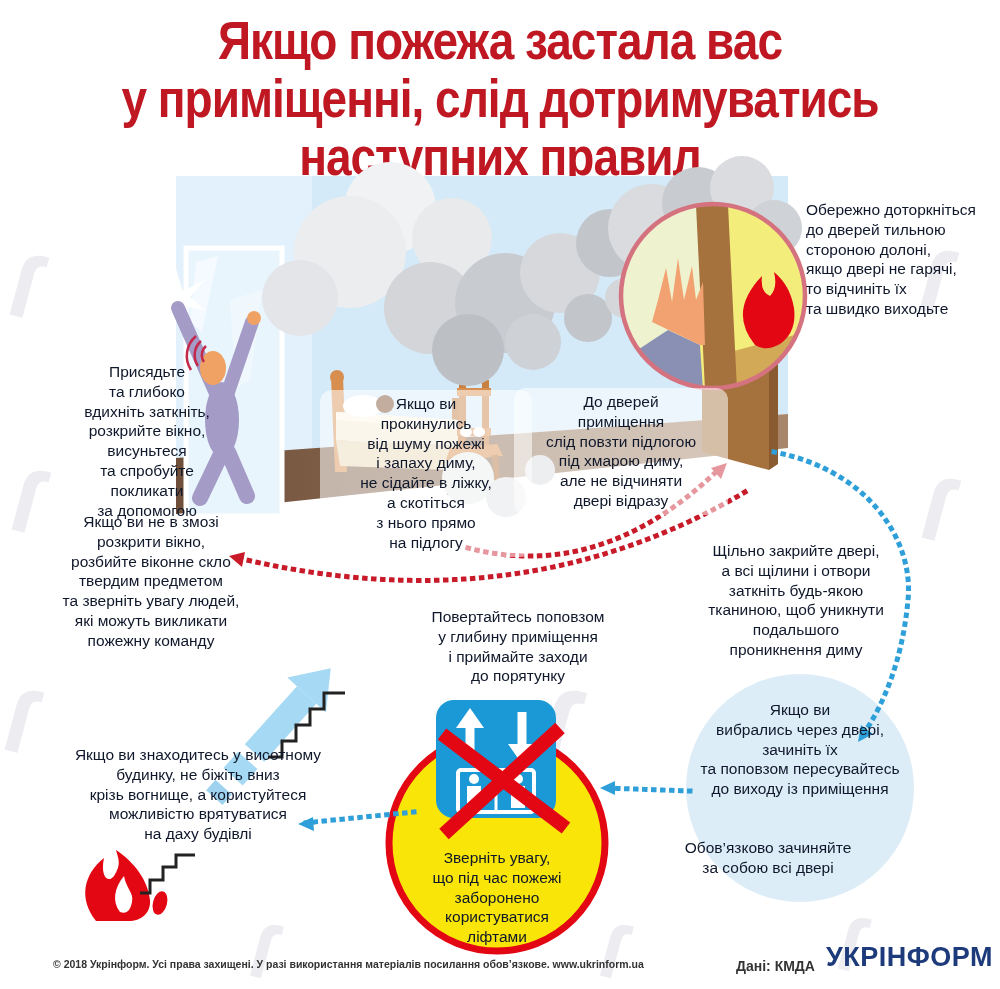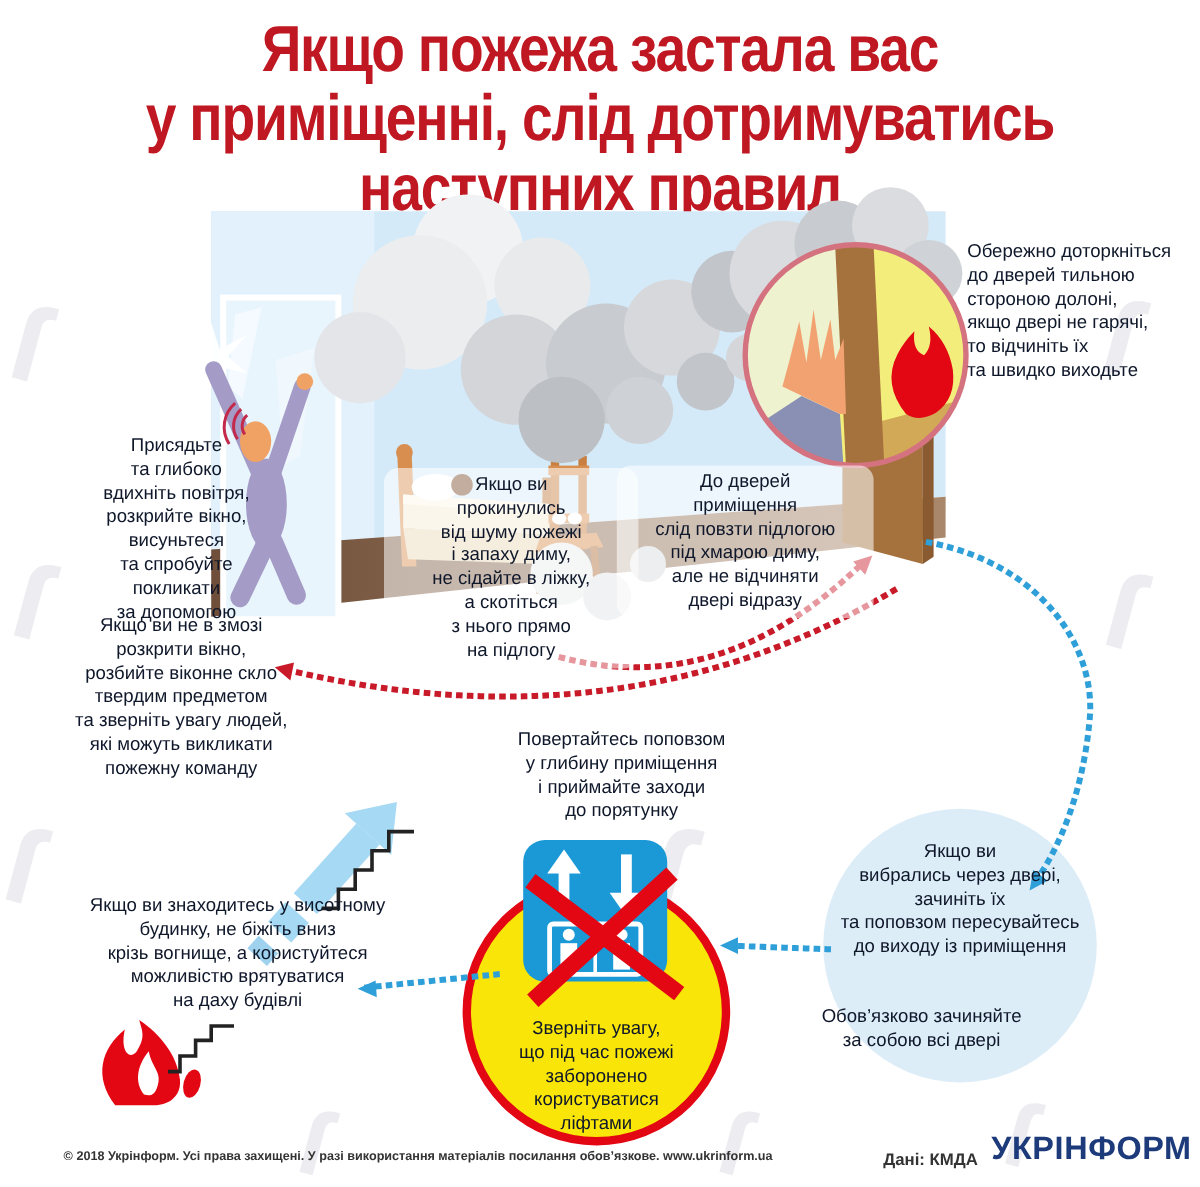--- a/index.html
+++ b/index.html
@@ -200,21 +200,21 @@
   </svg>
 
   <div class="txt txt-left" style="left:806px;top:200px;width:192px;">Обережно доторкніться
 до дверей тильною
 стороною долоні,
 якщо двері не гарячі,
 то відчиніть їх
 та швидко виходьте</div>
   <div class="txt" style="left:58px;top:362px;width:178px;">Присядьте
 та глибоко
-вдихніть повітря,
+вдихніть заткніть,
 розкрийте вікно,
 висуньтеся
 та спробуйте
 покликати
 за допомогою</div>
   <div class="txt" style="left:46px;top:512px;width:210px;">Якщо ви не в змозі
 розкрити вікно,
 розбийте віконне скло
 твердим предметом
 та зверніть увагу людей,
@@ -227,20 +227,26 @@
 не сідайте в ліжку,
 а скотіться
 з нього прямо
 на підлогу</div>
   <div class="txt panel" style="left:514px;top:388px;width:198px;">До дверей
 приміщення
 слід повзти підлогою
 під хмарою диму,
 але не відчиняти
 двері відразу</div>
+  <div class="txt" style="left:682px;top:541px;width:228px;">Щільно закрийте двері,
+а всі щілини і отвори
+заткніть будь-якою
+тканиною, щоб уникнути
+подальшого
+проникнення диму</div>
   <div class="txt" style="left:405px;top:607px;width:226px;">Повертайтесь поповзом
 у глибину приміщення
 і приймайте заходи
 до порятунку</div>
   <div class="txt" style="left:676px;top:700px;width:248px;">Якщо ви
 вибрались через двері,
 зачиніть їх
 та поповзом пересувайтесь
 до виходу із приміщення</div>
   <div class="txt" style="left:644px;top:806px;width:248px;margin-top:32px;">Обов’язково зачиняйте

